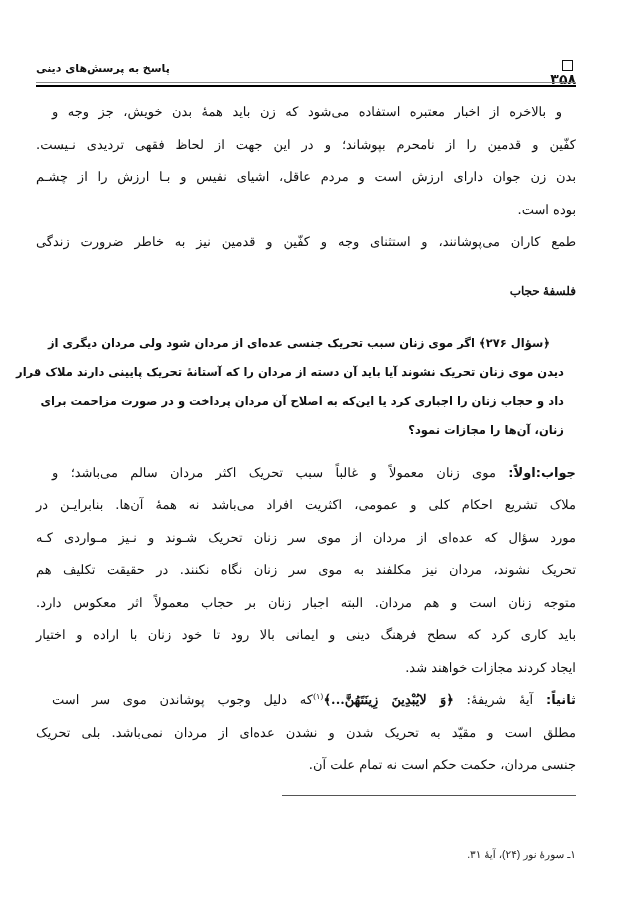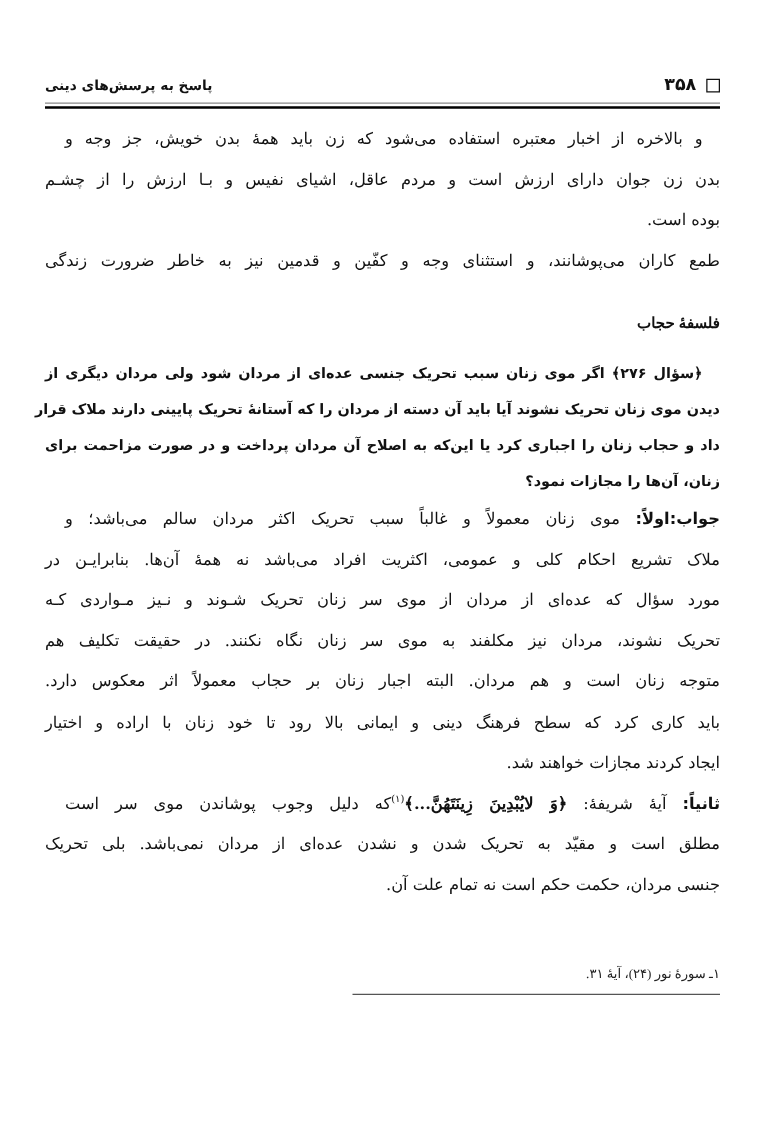--- a/index.html
+++ b/index.html
@@ -33,20 +33,21 @@
     .header-pagenum {
       position: absolute;
       right: 0;
       top: 0;
       display: flex;
       align-items: center;
       direction: rtl;
       font-size: 14px;
       font-weight: bold;
       color: #111;
+      flex-direction: column;
     }
     .header-pagenum .box-icon {
       display: inline-block;
       width: 9px;
       height: 9px;
       border: 1.5px solid #111;
       margin-left: 8px;
     }
     .header-title {
       position: absolute;
@@ -111,21 +112,21 @@
       margin: 0;
       height: 52px;
       line-height: 52px;
       padding-top: 6px;
     }
     .question {
       font-family: "DejaVu Sans", sans-serif;
       font-size: 11.5px;
       font-weight: bold;
       line-height: 29px;
-      margin: 0;
+      margin: 12px;
     }
     .question .line {
       display: block;
       text-align: justify;
       text-align-last: justify;
       white-space: nowrap;
     }
     .question .line.first {
       padding-right: 14px;
     }
@@ -148,24 +149,24 @@
     .footnote-rule {
       position: absolute;
       top: 795px;
       right: 50px;
       width: 294px;
       height: 1px;
       background: #555;
     }
     .footnote {
       position: absolute;
-      top: 772px;
+      top: 848px;
       right: 50px;
       direction: rtl;
-      font-family: Liberation Serif, serif;
+      font-family: Liberation Sans, sans-serif;
       font-size: 10.5px;
       color: #222;
     }
   </style>
 </head>
 <body>
 
 <div class="page">
 
   <div class="header">
@@ -173,20 +174,21 @@
       <span class="box-icon"></span>
       <span>۳۵۸</span>
     </div>
     <div class="header-title">پاسخ به پرسش‌های دینی</div>
   </div>
 
   <div class="content">
 
     <p class="para">
       <span class="line first">و بالاخره از اخبار معتبره استفاده می‌شود که زن باید همهٔ بدن خویش، جز وجه و</span>
+      <span class="line">کفّین و قدمین را از نامحرم بپوشاند؛ و در این جهت از لحاظ فقهی تردیدی نـیست.</span>
       <span class="line">بدن زن جوان دارای ارزش است و مردم عاقل، اشیای نفیس و بـا ارزش را از چشـم</span>
       <span class="line last">بوده است.</span>
       <span class="line">طمع کاران می‌پوشانند، و استثنای وجه و کفّین و قدمین نیز به خاطر ضرورت زندگی</span>
     </p>
 
     <h2 class="section-title">فلسفهٔ حجاب</h2>
 
     <p class="question">
       <span class="line first"><span>﴿سؤال ۲۷۶﴾</span> <span>اگر موی زنان سبب تحریک جنسی عده‌ای از مردان شود ولی مردان دیگری از</span></span>
       <span class="line">دیدن موی زنان تحریک نشوند آیا باید آن دسته از مردان را که آستانهٔ تحریک پایینی دارند ملاک قرار</span>

